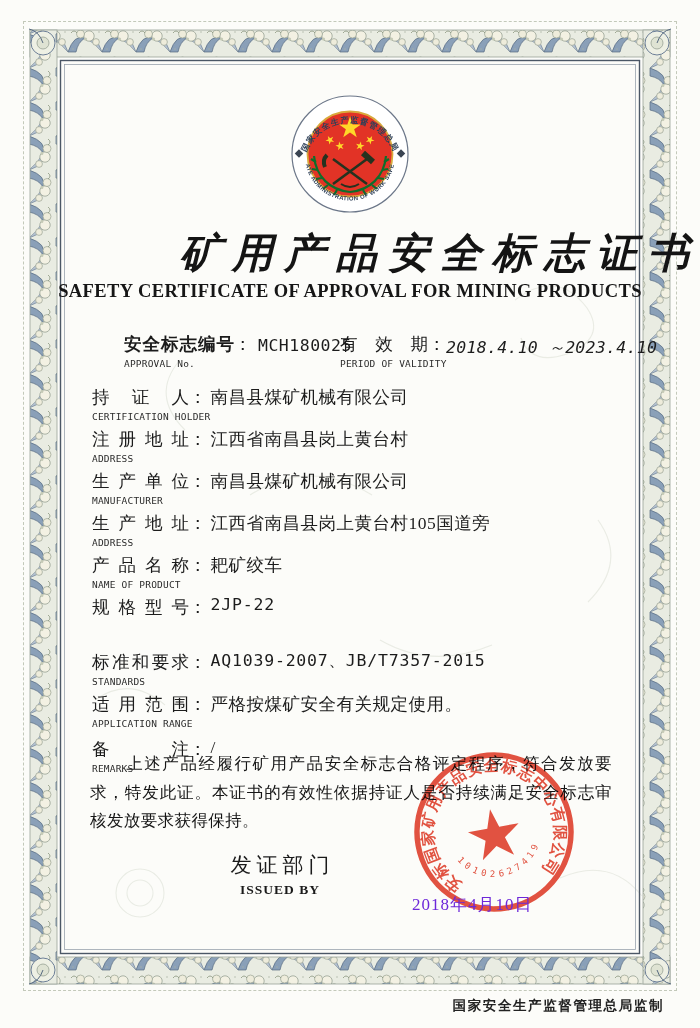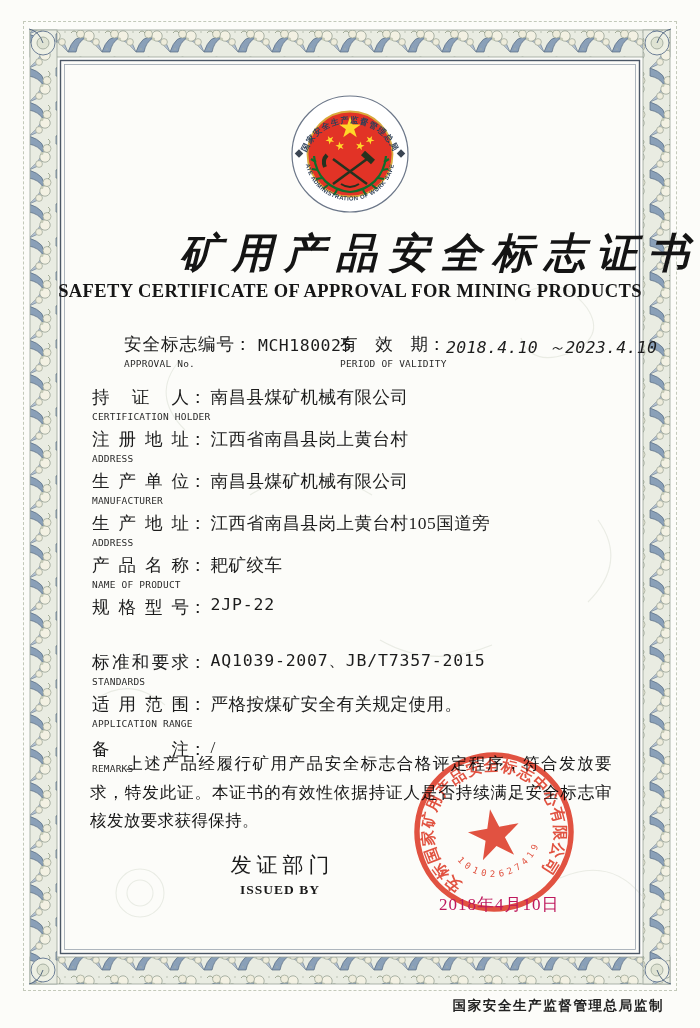--- a/index.html
+++ b/index.html
@@ -19,21 +19,21 @@
     font-size:41px;font-weight:bold;letter-spacing:11px;margin-right:-11px;color:#141414;font-style:italic;}
   .title-en{position:absolute;left:0;top:281px;width:700px;text-align:center;
     font-size:18.5px;font-weight:bold;letter-spacing:0.4px;color:#161616;}
 
   .zh-label{font-size:17.5px;color:#1b1b1b;}
   .en-label{font-family:"DejaVu Sans Mono","Liberation Mono",monospace;
     font-size:9.5px;letter-spacing:0.2px;color:#2b2b2b;margin-top:2px;}
   .mono{font-family:"DejaVu Sans Mono","Liberation Mono",monospace;}
 
   .approval-left{position:absolute;left:124px;top:332px;}
-  .approval-left .jz{display:inline-block;width:110px;text-align:justify;text-align-last:justify;}
+  .approval-left .jz{display:inline-block;width:110px;text-align:justify;text-align-last:justify;font-weight:bold;}
   .approval-value{position:absolute;left:258px;top:336px;font-size:16.5px;letter-spacing:0.5px;}
   .approval-right{position:absolute;left:340px;top:332px;}
   .approval-right .jz{display:inline-block;width:88px;text-align:justify;text-align-last:justify;}
   .validity-value{position:absolute;left:446px;top:337px;font-size:16.5px;letter-spacing:0.3px;font-style:italic;}
 
   .field{position:absolute;left:92px;width:520px;}
   .flz{display:inline-block;width:97px;text-align:justify;text-align-last:justify;
     font-size:17.5px;font-weight:500;vertical-align:top;}
   .fcolon{font-size:17.5px;vertical-align:top;}
   .fval{font-size:17.5px;letter-spacing:0.5px;vertical-align:top;}
@@ -42,22 +42,22 @@
   .statement{position:absolute;left:90px;top:750px;width:522px;
     font-size:16.5px;line-height:28.5px;text-align:justify;text-indent:2.2em;
     letter-spacing:0.4px;color:#161616;font-family:Liberation Serif, serif;}
 
   .issuer{position:absolute;left:0;top:851px;width:560px;text-align:center;}
   .issuer-zh{font-size:21px;letter-spacing:5px;margin-right:-5px;color:#1a1a1a;}
   .issuer-en{font-size:13.5px;font-weight:bold;letter-spacing:1px;margin-top:3px;color:#1a1a1a;}
 
   .stamp{position:absolute;left:408px;top:746px;z-index:2;
     mix-blend-mode:multiply;opacity:0.88;transform:rotate(-10deg);}
-  .issue-date{position:absolute;left:439px;top:893px;z-index:3;
-    font-size:17px;letter-spacing:1px;color:#be185d;}
+  .issue-date{position:absolute;left:412px;top:893px;z-index:3;
+    font-size:17px;letter-spacing:1px;color:#6d28d9;}
 
   .publisher{position:absolute;right:36px;top:997px;z-index:1;
     font-size:13.5px;font-weight:bold;letter-spacing:1.6px;color:#222;}
 </style>
 </head>
 <body>
 
 <div class="page">
 
   <div class="dashline"></div>

